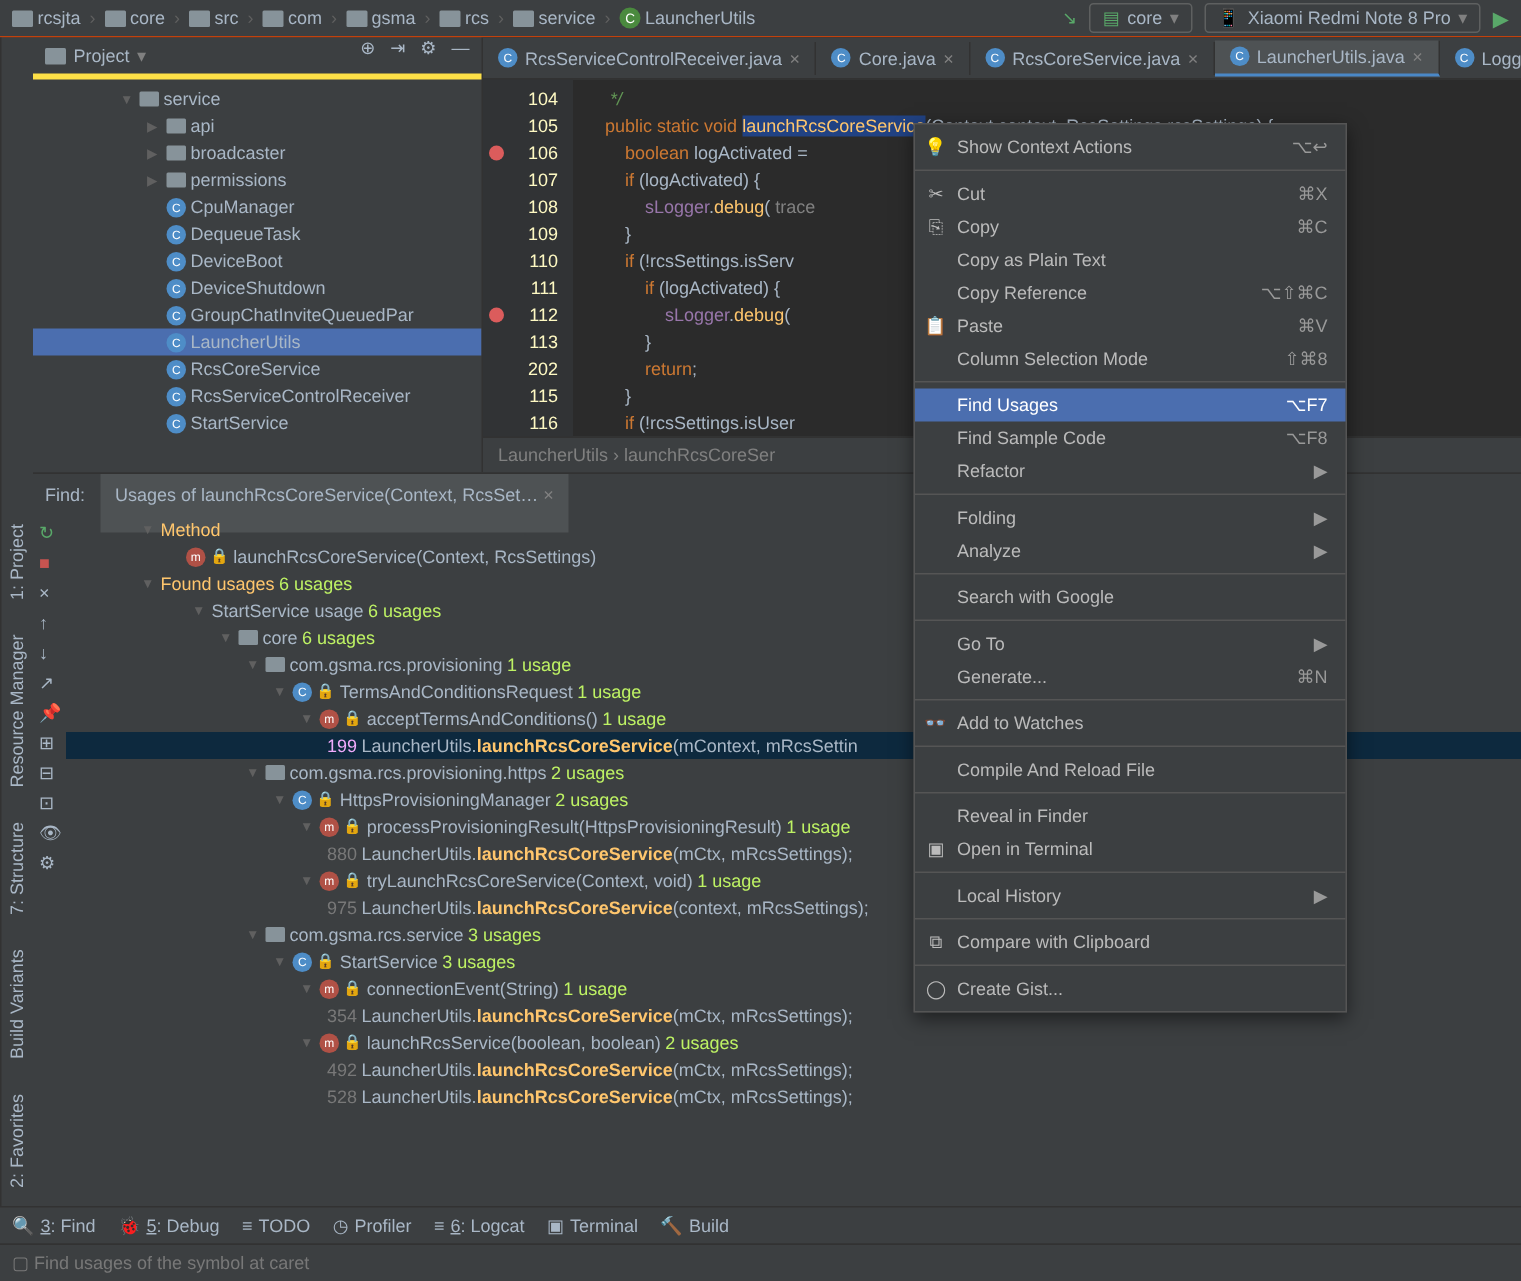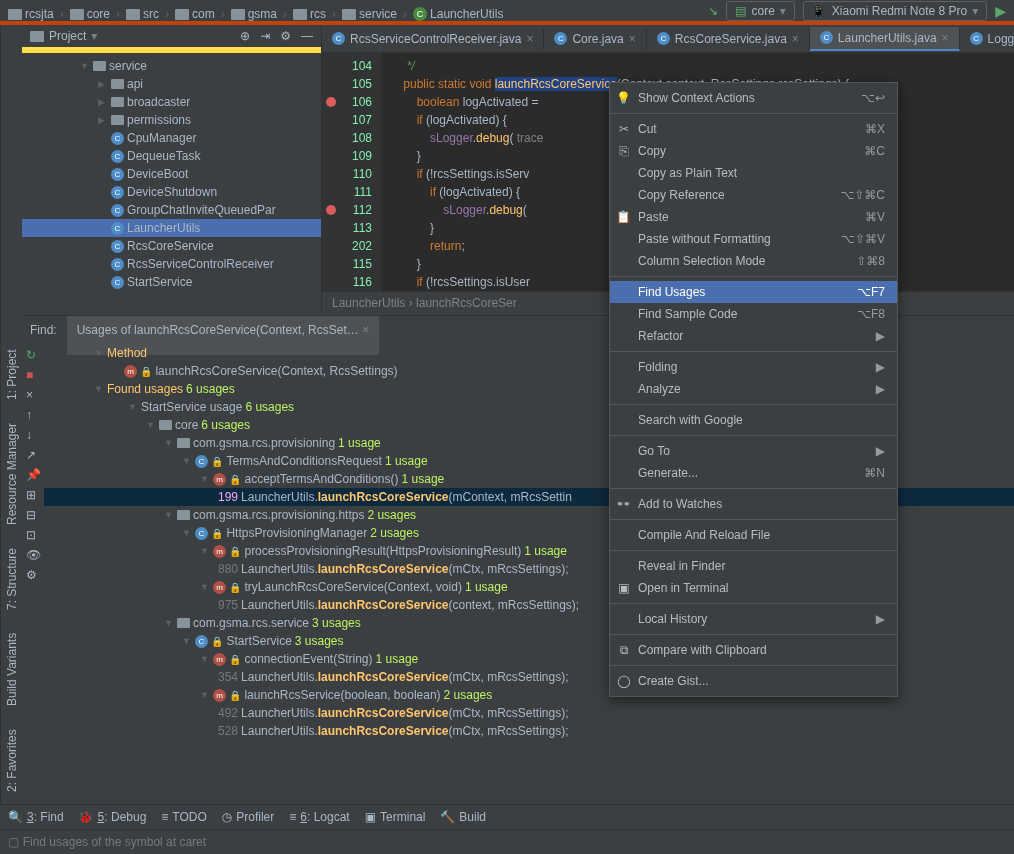--- a/index.html
+++ b/index.html
@@ -1,47 +1,47 @@
 <!DOCTYPE html>
 <html><head>
 <meta charset="utf-8">
 <style>
 * { margin: 0; padding: 0; box-sizing: border-box; font-family: -apple-system, BlinkMacSystemFont, 'Segoe UI', sans-serif; font-size: 12px; }
 body { background: #2b2b2b; color: #a9b7c6; width: 1014px; height: 854px; overflow: hidden; position: relative; }
-.top-bar { height: 25px; background: #3c3f41; display: flex; align-items: flex-end; padding: 0 8px; border-bottom: 4px solid #c2410c; gap: 44px; }
+.top-bar { height: 25px; background: #3c3f41; display: flex; align-items: center; padding: 0 8px; border-bottom: 1px solid #c2410c; gap: 44px; }
 .breadcrumb { display: flex; align-items: center; gap: 4px; flex: 1; }
 .breadcrumb-item { display: flex; align-items: center; gap: 3px; color: #a9b7c6; cursor: pointer; }
 .breadcrumb-sep { color: #606060; margin: 0 2px; }
 .folder-icon { width: 14px; height: 11px; background: #87939a; border-radius: 1px; display: inline-block; }
 .class-icon { width: 14px; height: 14px; background: #4a8a3e; border-radius: 50%; display: inline-flex; align-items: center; justify-content: center; font-size: 9px; color: #fff; }
 .toolbar-right { display: flex; align-items: center; gap: 8px; }
 .run-config { background: #3c3f41; border: 1px solid #5e6060; padding: 2px 8px; border-radius: 3px; display: flex; align-items: center; gap: 5px; }
 .device-select { background: #3c3f41; border: 1px solid #5e6060; padding: 2px 8px; border-radius: 3px; display: flex; align-items: center; gap: 5px; }
 .play-btn { color: #59a869; font-size: 14px; }
 .hammer-icon { color: #59a869; }
 .main-area { display: flex; height: calc(100% - 75px); }
 .left-sidebar { width: 22px; background: #3c3f41; writing-mode: vertical-rl; transform: rotate(180deg); display: flex; align-items: center; padding: 8px 0; gap: 15px; border-right: 1px solid #323232; }
 .sidebar-tab { color: #a9b7c6; cursor: pointer; text-align: center; padding: 4px 2px; }
 .project-panel { width: 300px; background: #3c3f41; display: flex; flex-direction: column; border-right: 1px solid #323232; }
-.project-header { height: 28px; display: flex; align-items: center; padding: 0 8px; border-bottom: 6px solid #fde047; }
+.project-header { height: 28px; display: flex; padding: 0 8px; border-bottom: 4px solid #fde047; }
 .project-title { display: flex; align-items: center; gap: 5px; flex: 1; }
 .project-icons { display: flex; gap: 10px; color: #a9b7c6; }
 .project-tree { flex: 1; overflow: auto; padding: 4px 0; }
 .tree-item { display: flex; align-items: center; padding: 2px 8px; cursor: pointer; gap: 3px; }
 .tree-item.selected { background: #4b6eaf; }
 .tree-arrow { width: 10px; color: #606060; font-size: 9px; }
 .pkg-icon { background: #87939a; border-radius: 1px; width: 13px; height: 10px; }
 .c-icon { background: #4e8dc7; border-radius: 50%; width: 13px; height: 13px; color: #fff; font-size: 8px; display:flex; align-items:center; justify-content:center; }
 .editor-area { flex: 1; display: flex; flex-direction: column; background: #2b2b2b; }
 .tabs { height: 28px; display: flex; align-items: center; background: #3c3f41; border-bottom: 1px solid #323232; overflow: hidden; }
 .tab { padding: 4px 10px; display: flex; align-items: center; gap: 5px; border-right: 1px solid #323232; cursor: pointer; }
 .tab.active { background: #4e5254; border-bottom: 2px solid #4a88c7; }
 .tab-close { color: #808080; cursor: pointer; }
 .editor-content { flex: 1; display: flex; overflow: hidden; position: relative; }
-.gutter { width: 60px; background: #313335; color: #86efac; text-align: right; padding: 4px 10px 4px 4px; font-family: 'Menlo', monospace; line-height: 18px; position: relative; }
+.gutter { width: 60px; background: #313335; color: #fef9c3; text-align: right; padding: 4px 10px 4px 4px; font-family: 'Menlo', monospace; line-height: 18px; position: relative; }
 .line-num { height: 18px; }
 .breakpoint { position: absolute; left: 4px; width: 10px; height: 10px; background: #db5c5c; border-radius: 50%; }
 .code { flex: 1; font-family: 'Menlo', monospace; line-height: 18px; padding: 4px 8px; white-space: pre; font-size: 12px; overflow: hidden; }
 .code .kw { color: #cc7832; }
 .code .method { color: #ffc66d; }
 .code .method.hl { background: #214283; }
 .code .comment { color: #629755; font-style: italic; }
 .code .param { color: #808080; }
 .code-crumb { height: 24px; background: #3c3f41; padding: 4px 10px; color: #808080; border-top: 1px solid #323232; }
 .find-panel { background: #3c3f41; border-top: 1px solid #323232; }
@@ -488,24 +488,20 @@
     <div class="menu-item">
       <span>Copy Reference</span>
       <span class="shortcut">⌥⇧⌘C</span>
     </div>
     <div class="menu-item">
       <span class="menu-icon">📋</span>
       <span>Paste</span>
       <span class="shortcut">⌘V</span>
     </div>
     <div class="menu-item">
-      <span>Paste without Formatting</span>
-      <span class="shortcut">⌥⇧⌘V</span>
-    </div>
-    <div class="menu-item">
       <span>Column Selection Mode</span>
       <span class="shortcut">⇧⌘8</span>
     </div>
     <div class="menu-sep"></div>
     <div class="menu-item highlighted">
       <span>Find Usages</span>
       <span class="shortcut">⌥F7</span>
     </div>
     <div class="menu-item">
       <span>Find Sample Code</span>

